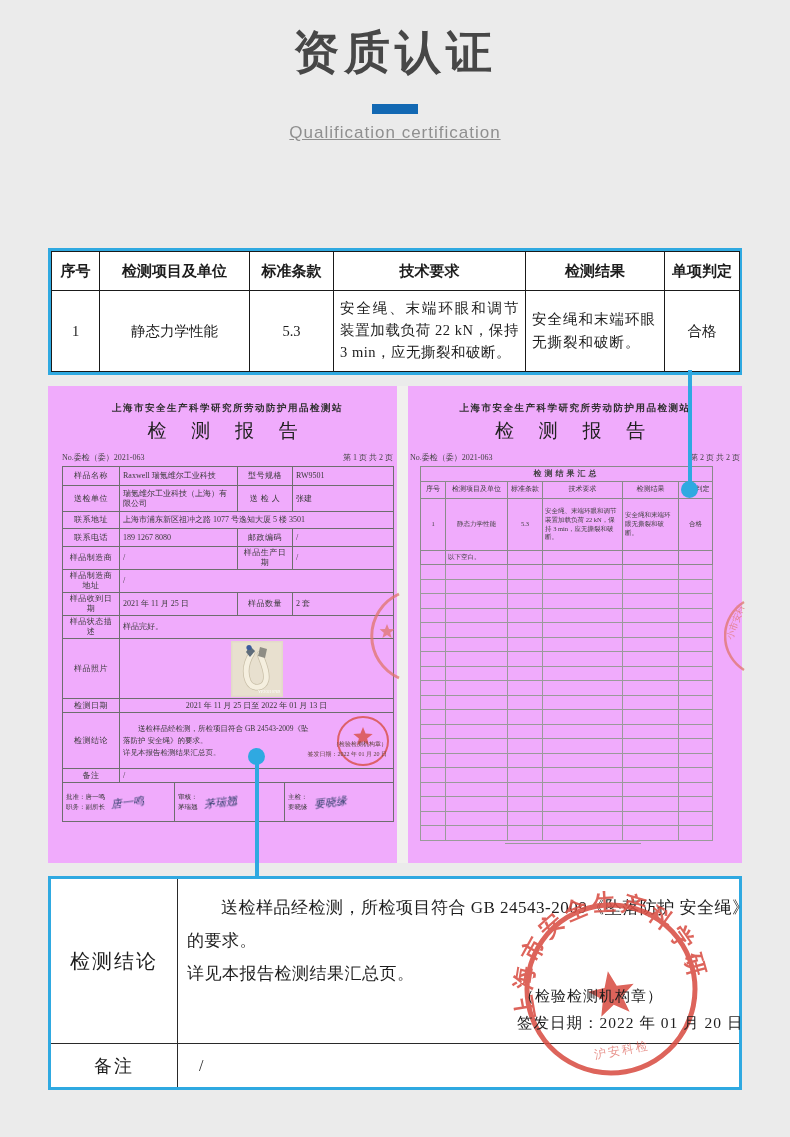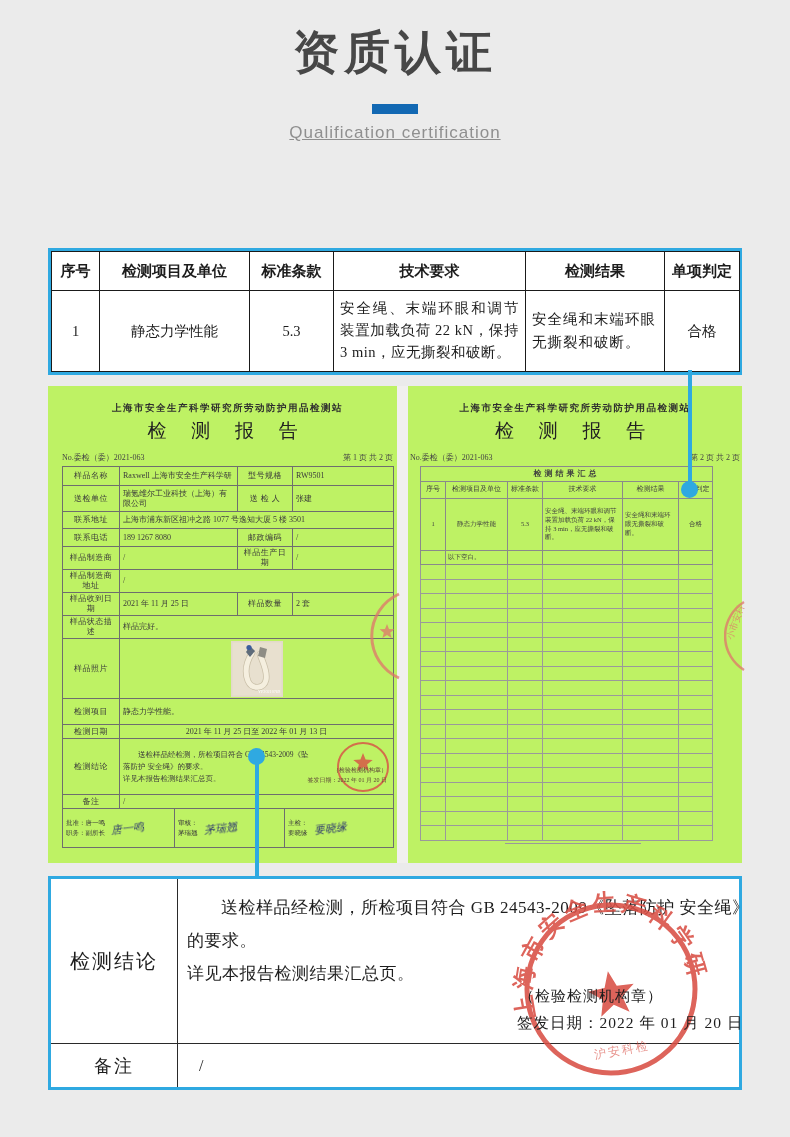--- a/index.html
+++ b/index.html
@@ -22,21 +22,21 @@
   table{border-collapse:collapse;}
   .sumtab{width:688px;table-layout:fixed;font-family:"Liberation Serif","DejaVu Serif",serif;}
   .sumtab td{border:1px solid #1a1a1a;color:#1c1c1c;vertical-align:middle;padding:2px 6px;}
   .sumtab .h td{height:34px;font-weight:bold;font-size:15px;text-align:center;padding:2px 2px;}
   .sumtab .d td{height:76px;font-size:14.5px;}
   .sumtab .c{text-align:center;}
   .sumtab .req{font-size:14px;line-height:1.5;text-align:justify;letter-spacing:.5px;}
   .sumtab .res{font-size:14.5px;line-height:1.6;letter-spacing:1px;}
 
   
-  .docs-panel{position:absolute;left:48px;top:386px;width:694px;height:477px;background:#bef264;}
+  .docs-panel{position:absolute;left:48px;top:386px;width:694px;height:477px;background:#f0abfc;}
   .page-gap{position:absolute;left:349px;top:0;width:11px;height:477px;background:#f1f0ee;}
   .doc{position:absolute;top:16px;height:450px;color:#3c3c3c;font-family:"Liberation Serif","DejaVu Serif",serif;}
   .doc-l{left:12px;width:335px;}
   .doc-r{left:360px;width:334px;}
   .doc-org{text-align:center;font-size:9.5px;font-weight:bold;letter-spacing:1.5px;color:#2e2e2e;margin-top:0;}
   .doc-title{text-align:center;font-size:19px;font-weight:normal;letter-spacing:10px;color:#222;margin-top:3px;}
   .doc-noline{display:flex;justify-content:space-between;font-size:8px;color:#444;margin-top:8px;padding:0 2px;}
 
   .infotab{width:331px;margin:3px 0 0 2px;table-layout:fixed;}
   .infotab td{border:1px solid #6e6e6e;font-size:8px;color:#3a3a3a;padding:1px 3px;vertical-align:middle;line-height:1.25;}
@@ -138,21 +138,21 @@
     <table class="infotab">
       <colgroup>
           <col style="width:57px">
           <col style="width:118px">
           <col style="width:55px">
           <col style="width:101px">
         </colgroup>
       <tbody>
       <tr style="height:19px">
         <td class="lab">样品名称</td>
-        <td>Raxwell 上海市安全生产科学研</td>
+        <td>Raxwell 瑞氪维尔工业科技</td>
         <td class="lab">型号规格</td>
         <td>RW9501</td>
       </tr>
       <tr style="height:26px">
         <td class="lab">送检单位</td>
         <td>瑞氪维尔工业科技（上海）有限公司</td>
         <td class="lab">送 检 人</td>
         <td>张建</td>
       </tr>
       <tr style="height:17px">
@@ -193,24 +193,20 @@
             <rect width="52" height="56" fill="#e3dac9"></rect>
             <rect x="1.5" y="1.5" width="49" height="53" fill="#e8e0cf"></rect>
             <path d="M21 12 C16 20 13 30 17 40 C21 49 33 48 35 39 C37 30 31 20 29 13" fill="none" stroke="#c9bfa8" stroke-width="6.5" stroke-linecap="round"></path>
             <path d="M21 12 C16 20 13 30 17 40 C21 49 33 48 35 39 C37 30 31 20 29 13" fill="none" stroke="#f5efdf" stroke-width="5" stroke-linecap="round"></path>
             <path d="M19 5 l-4 6 4 5 5 -6 z" fill="#5f6c7a"></path>
             <path d="M29 6 l7 2 -2 9 -7 -2 z" fill="#8e8d85"></path>
             <circle cx="18" cy="6.5" r="2.6" fill="#3b5c9d"></circle>
             <text x="38" y="52" font-size="4.2" fill="#ffffff" text-anchor="middle">YP20210769</text>
           </svg>
         </td>
-      </tr>
-      <tr style="height:26px">
-        <td class="lab">检测项目</td>
-        <td colspan="3">静态力学性能。</td>
       </tr>
       <tr style="height:14px">
         <td class="lab">检测日期</td>
         <td colspan="3" style="text-align:center">2021 年 11 月 25 日至 2022 年 01 月 13 日</td>
       </tr>
       <tr style="height:56px">
         <td class="lab">检测结论</td>
         <td colspan="3" class="concl-cell">
           <div class="concl-text">
             <div class="ind">送检样品经检测，所检项目符合 GB 24543-2009《坠落防护  安全绳》的要求。</div>

